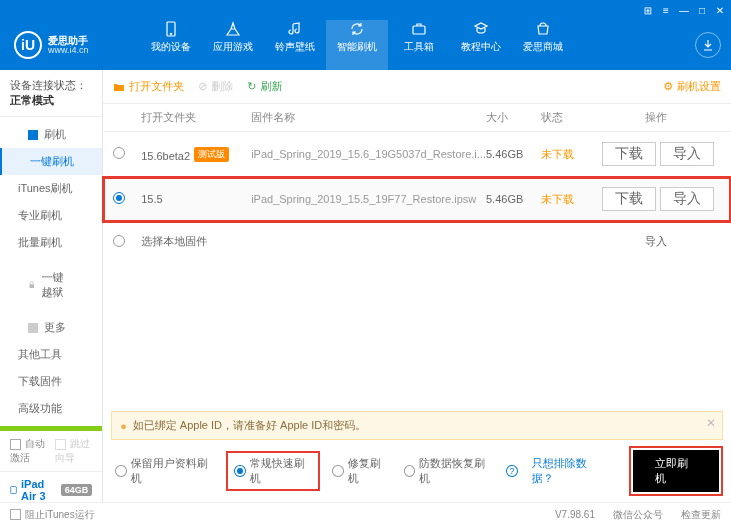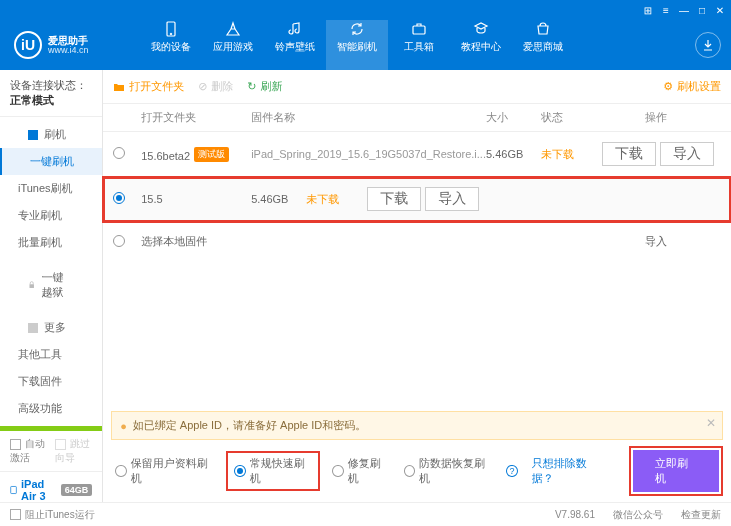--- a/index.html
+++ b/index.html
@@ -61,21 +61,21 @@
 .local-row{padding:12px 10px;display:flex;align-items:center;color:#666;font-size:11px}
 .local-row .col-ops{margin-left:auto}
 .bottom-area{margin-top:auto}
 .warn-bar{background:#fff7e6;border:1px solid #ffe0a3;margin:0 8px;padding:6px 8px;display:flex;align-items:center;gap:6px;font-size:11px;color:#8a6d3b;position:relative}
 .warn-bar .close{position:absolute;right:6px;top:4px;color:#bbb;cursor:pointer;font-size:12px}
 .opts-bar{padding:10px 12px;display:flex;align-items:center;gap:14px;font-size:11px;color:#666}
 .opts-bar .opt{display:flex;align-items:center;gap:4px;cursor:pointer}
 .opts-bar .opt.hl{outline:2px solid #e63b2e;padding:3px 6px}
 .opts-bar .link{color:#0078d7;cursor:pointer}
 .opts-bar .spacer{flex:1}
-.primary-btn{background:#8b5cf6;color:#fff;padding:6px 22px;font-size:11px;cursor:pointer;outline:2px solid #e63b2e;outline-offset:2px}
+.primary-btn{background:#000000;color:#fff;padding:6px 22px;font-size:11px;cursor:pointer;outline:2px solid #e63b2e;outline-offset:2px}
 .help-icon{width:12px;height:12px;border:1px solid #0078d7;border-radius:50%;display:inline-flex;align-items:center;justify-content:center;font-size:9px;color:#0078d7}
 .footer{height:24px;border-top:1px solid #eee;display:flex;align-items:center;padding:0 10px;font-size:10px;color:#888;gap:18px}
 .footer .spacer{flex:1}
 .chk{width:11px;height:11px;border:1px solid #aaa;display:inline-block;margin-right:4px;vertical-align:middle}
 </style>
 </head>
 <body>
 
 <div class="titlebar">
   <div class="win-btn">⊞</div>
@@ -252,20 +252,21 @@
         <div class="col-name">iPad_Spring_2019_15.6_19G5037d_Restore.i...</div>
         <div class="col-size">5.46GB</div>
         <div class="col-status">未下载</div>
         <div class="col-ops"><span class="btn">下载</span><span class="btn">导入</span></div>
       </div>
       <div class="row highlight">
         <div class="col-radio"><span class="radio blue checked"></span></div>
         <div class="col-ver">
             <span>15.5</span>
           </div>
+        <div class="col-name">iPad_Spring_2019_15.5_19F77_Restore.ipsw</div>
         <div class="col-size">5.46GB</div>
         <div class="col-status">未下载</div>
         <div class="col-ops"><span class="btn">下载</span><span class="btn">导入</span></div>
       </div>
       <div class="local-row">
         <div class="col-radio"><span class="radio"></span></div>
         <div>选择本地固件</div>
         <div class="col-ops"><span class="btn">导入</span></div>
       </div>
     </div>

